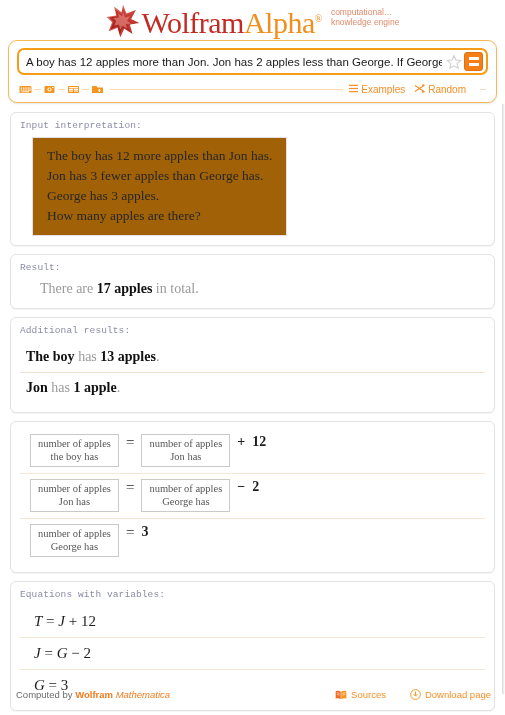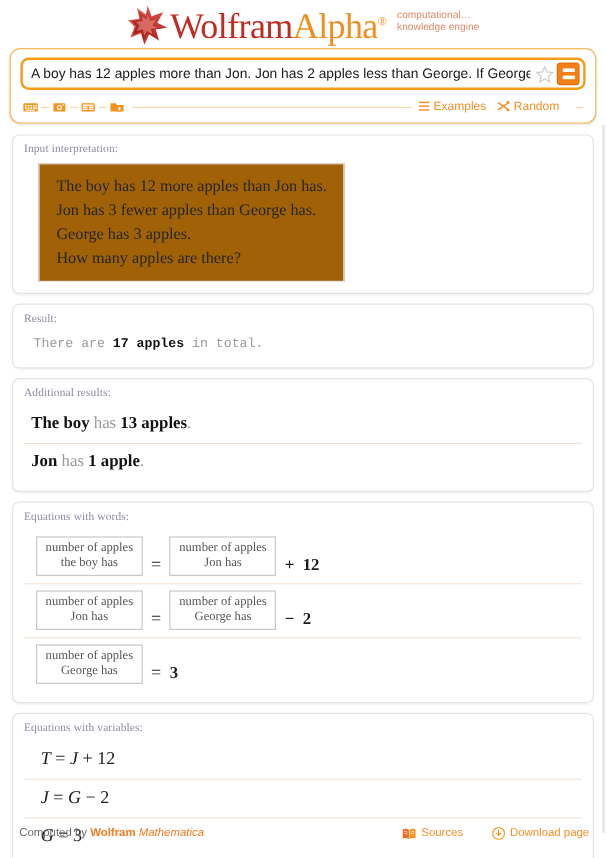--- a/index.html
+++ b/index.html
@@ -125,21 +125,21 @@
     border: 1px solid #e3e3e3;
     border-radius: 6px;
     background: #fff;
     margin-bottom: 8px;
     padding: 7px 9px 9px 9px;
     box-shadow: 0 1px 1px rgba(0,0,0,0.045);
   }
   .pod-title {
     color: #8b8ba7;
     font-size: 9.5px;
-    font-family: Liberation Serif, serif;
+    font-family: Liberation Mono, monospace;
     margin-bottom: 6px;
     letter-spacing: 0.1px;
   }
   .pod-body { }
 
   .interp-box {
     background: #a16207;
     border: 1px solid #e6dee3;
     display: inline-block;
     padding: 8px 14px 9px 14px;
@@ -147,42 +147,42 @@
   }
   .interp-line {
     font-family: "Liberation Serif", serif;
     font-size: 13.5px;
     color: #262626;
     line-height: 20px;
     white-space: nowrap;
   }
 
   .result-line {
-    font-family: Liberation Mono, monospace;
-    font-size: 11px;
+    font-family: Liberation Serif, serif;
+    font-size: 14px;
     color: #9a9a9a;
-    margin-left: 8px;
+    margin-left: 20px;
     line-height: 20px;
   }
   .result-line b { color: #111; font-weight: bold; }
 
   .addrow {
     font-family: "Liberation Serif", serif;
     font-size: 14px;
     color: #9a9a9a;
     line-height: 21px;
     padding: 4px 2px 5px 6px;
   }
   .addrow b { color: #111; font-weight: bold; }
   .addrow + .addrow { border-top: 1px solid #f2e2cf; }
 
   
   .wordrow {
     display: flex;
-    align-items: flex-end;
+    align-items: flex-start;
     padding: 5px 2px 6px 10px;
     gap: 7px;
   }
   .wordrow + .wordrow { border-top: 1px solid #f7e6d3; }
   .wbox {
     border: 1px solid #c9c9c9;
     padding: 2px 7px 3px 7px;
     text-align: center;
     font-family: "Liberation Serif", serif;
     font-size: 10.5px;
@@ -377,21 +377,20 @@
 
     <div class="pod">
       <div class="pod-title">Additional results:</div>
       <div class="pod-body">
         <div class="addrow"><b>The boy</b><span> has </span><b>13 apples</b><span>.</span></div>
         <div class="addrow"><b>Jon</b><span> has </span><b>1 apple</b><span>.</span></div>
       </div>
     </div>
 
     <div class="pod">
-      <div class="pod-title">Equations with words:</div>
       <div class="pod-body">
 
         <div class="wordrow">
           <span class="wbox">
             <span>number of apples</span><br>
             <span>the boy  has</span>
           </span>
           <span class="wop eq">=</span>
           <span class="wbox">
             <span>number of apples</span><br>

